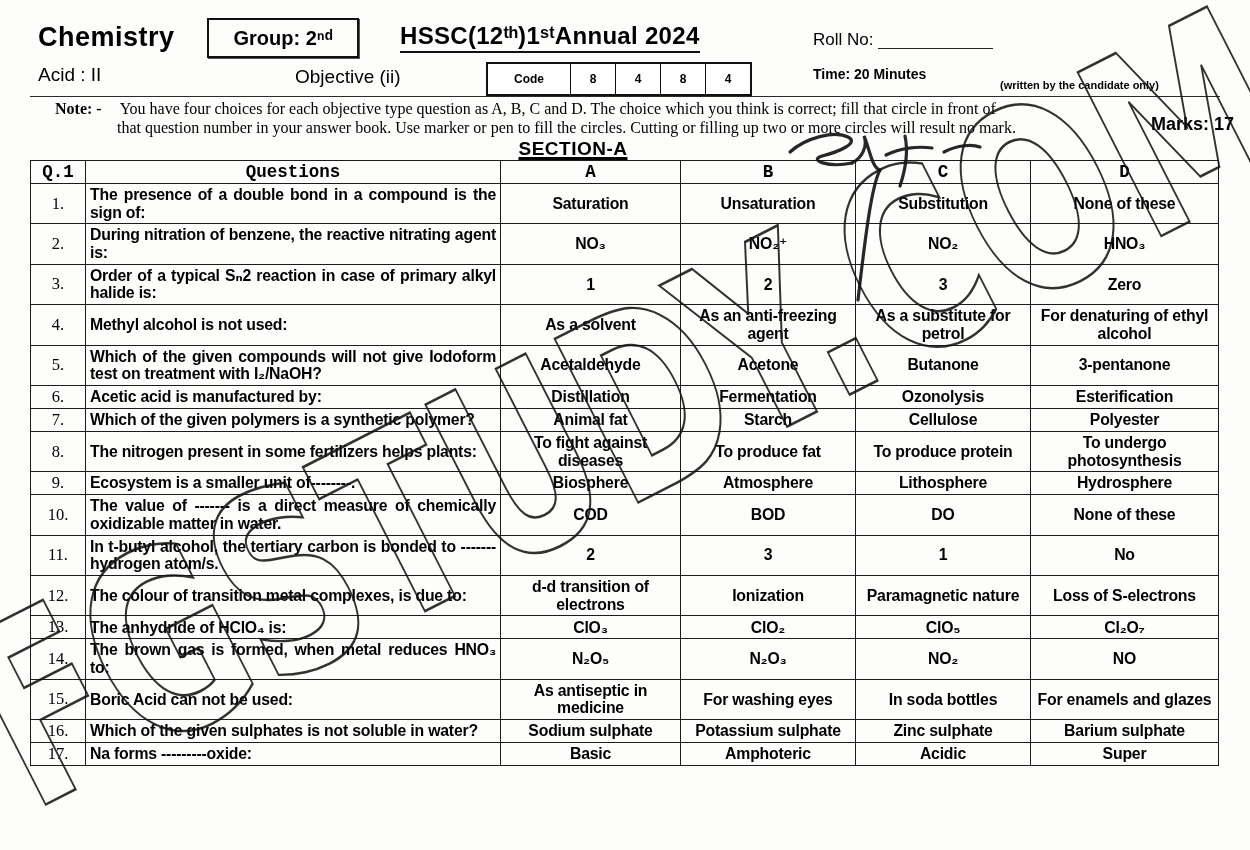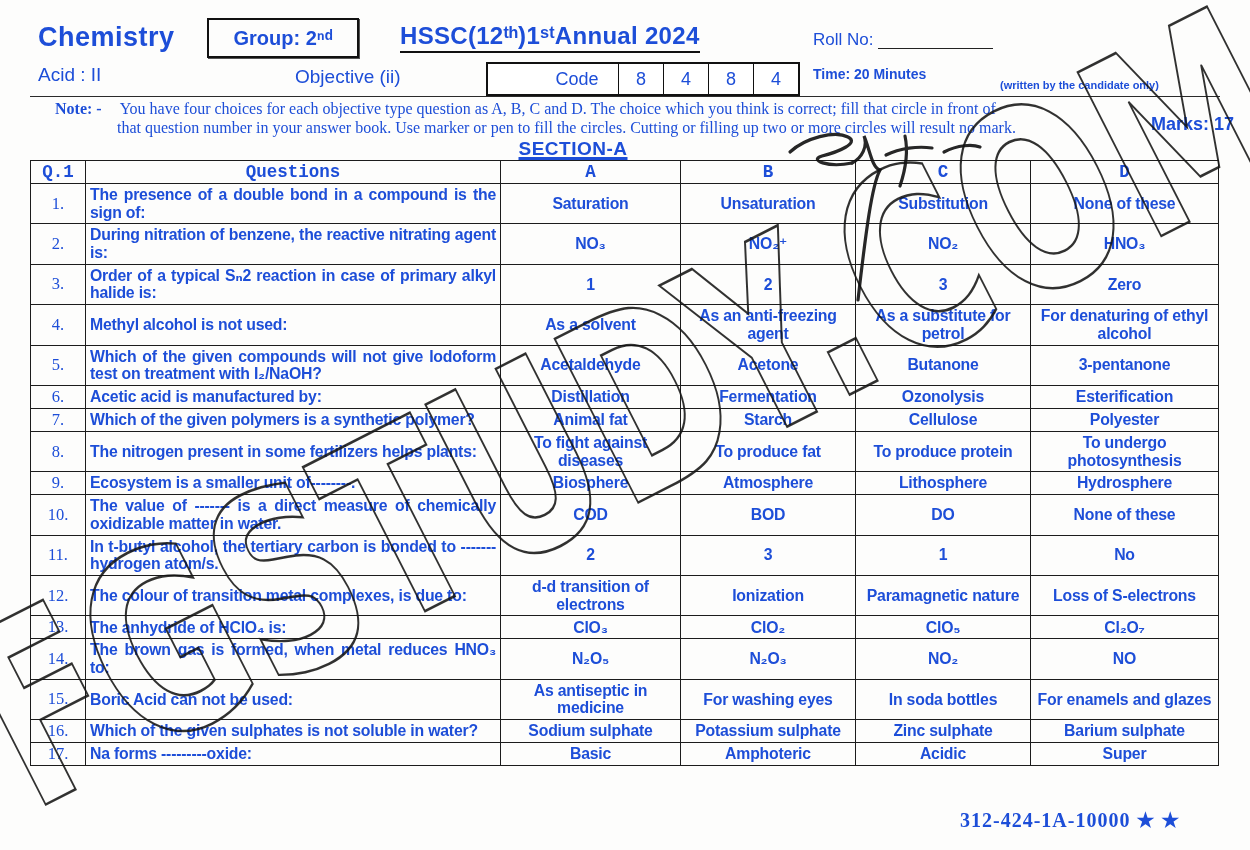--- a/index.html
+++ b/index.html
@@ -1,18 +1,18 @@
 <!DOCTYPE html>
 <html><head>
 <meta charset="utf-8">
 <style>
   html,body{margin:0;padding:0;background:#e8e8e8;}
   .page{
     position:relative;width:1250px;height:850px;background:#fdfdfc;
-    font-family:"Liberation Sans","DejaVu Sans",sans-serif;color:#1d4ed8;
+    font-family:"Liberation Sans","DejaVu Sans",sans-serif;color:#000000;
     overflow:hidden;margin:0 auto;
   }
   .abs{position:absolute;}
 
   
   .subject{left:38px;top:22px;font-size:27px;font-weight:bold;letter-spacing:.5px;}
   .group-box{
     left:207px;top:18px;width:148px;height:36px;border:2px solid #111;
     display:flex;align-items:center;justify-content:center;
     font-size:20px;font-weight:bold;box-shadow:1px 1px 0 #555;text-align:right;
@@ -22,21 +22,21 @@
     border-bottom:2.5px solid #111;padding-bottom:1px;letter-spacing:.3px;
   }
   .rollno{left:813px;top:30px;font-size:17px;}
   .rollno-line{left:878px;top:48px;width:115px;border-bottom:1.3px solid #222;height:0;}
   .rollno-note{left:1000px;top:35px;font-size:11px;font-weight:bold;margin-top:44px;}
 
   .paper{left:38px;top:64px;font-size:19px;}
   .objective{left:295px;top:66px;font-size:19px;}
   .code-table{
     left:486px;top:62px;display:flex;border:2px solid #111;background:#fff;
-    font-size:18px;font-weight:normal;padding-left:48px;
+    font-size:12px;font-weight:bold;
   }
   .code-table .cell{
     height:30px;display:flex;align-items:center;justify-content:center;
     border-right:1.6px solid #111;
   }
   .code-table .cell:last-child{border-right:none;}
   .code-label{width:82px;}
   .code-digit{width:44px;}
   .time{left:813px;top:66px;font-size:14px;font-weight:bold;}
   .marks{left:1151px;top:66px;font-size:18px;font-weight:bold;margin-top:48px;}
@@ -271,21 +271,20 @@
           <td class="ncell">17.</td>
           <td class="qcell">Na forms ---------oxide:</td>
           <td class="ocell">Basic</td>
           <td class="ocell">Amphoteric</td>
           <td class="ocell">Acidic</td>
           <td class="ocell">Super</td>
         </tr>
       </tbody>
   </table>
 
-  <div class="abs footer-code">312-424-1A-10000 ★ ★</div>
 
   <svg class="overlay" viewBox="0 0 1250 850">
     <text x="635" y="500" text-anchor="middle" transform="rotate(-27 625 425)" font-family="DejaVu Sans, sans-serif" font-weight="bold" font-size="252" textLength="1430" lengthAdjust="spacingAndGlyphs" fill="none" stroke="#151515" stroke-width="2.6" opacity="0.88">FGSTUDY.COM</text>
   </svg>
 
   <svg class="overlay" viewBox="0 0 1250 850">
     <g fill="none" stroke="#101010" stroke-width="3.2" stroke-linecap="round" opacity="0.9">
       <path d="M790,152 C805,138 835,130 848,137 C860,143 838,152 822,156 C808,160 828,168 852,163"></path>
       <path d="M852,163 C862,158 868,146 864,136 C870,150 872,168 880,170 C872,185 866,230 858,300"></path>
       <path d="M886,155 C900,148 918,146 932,148"></path>

